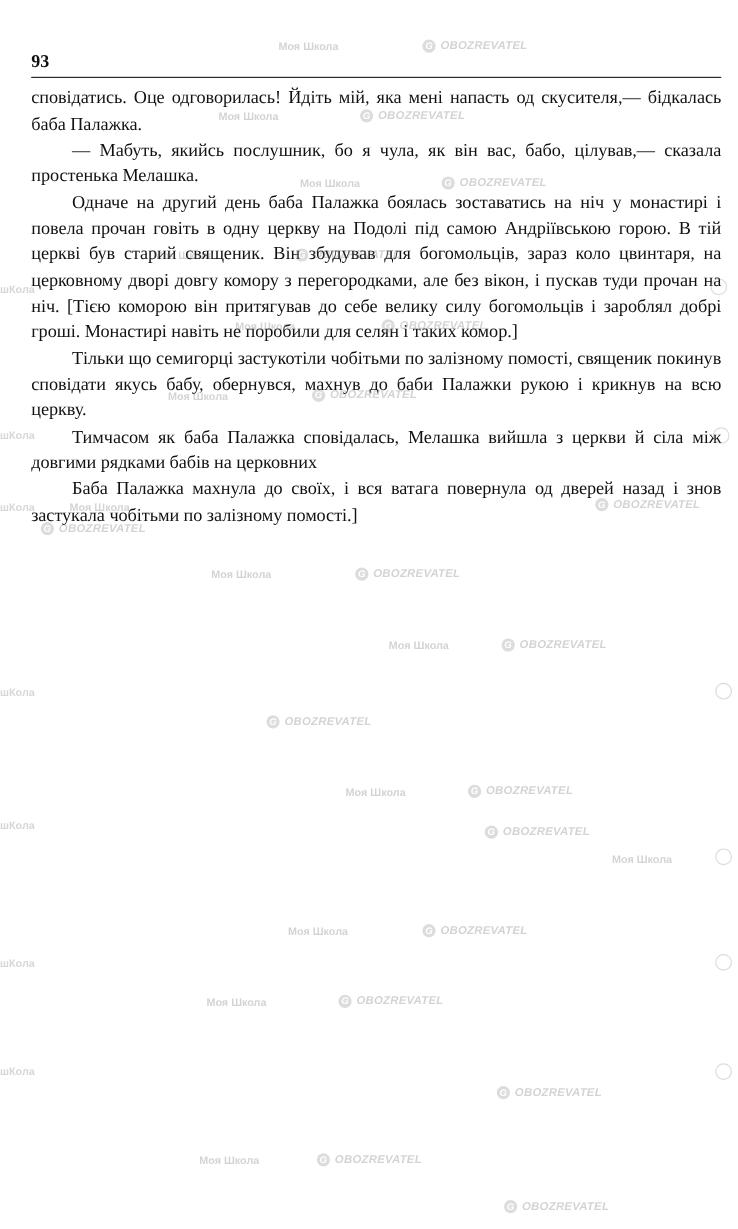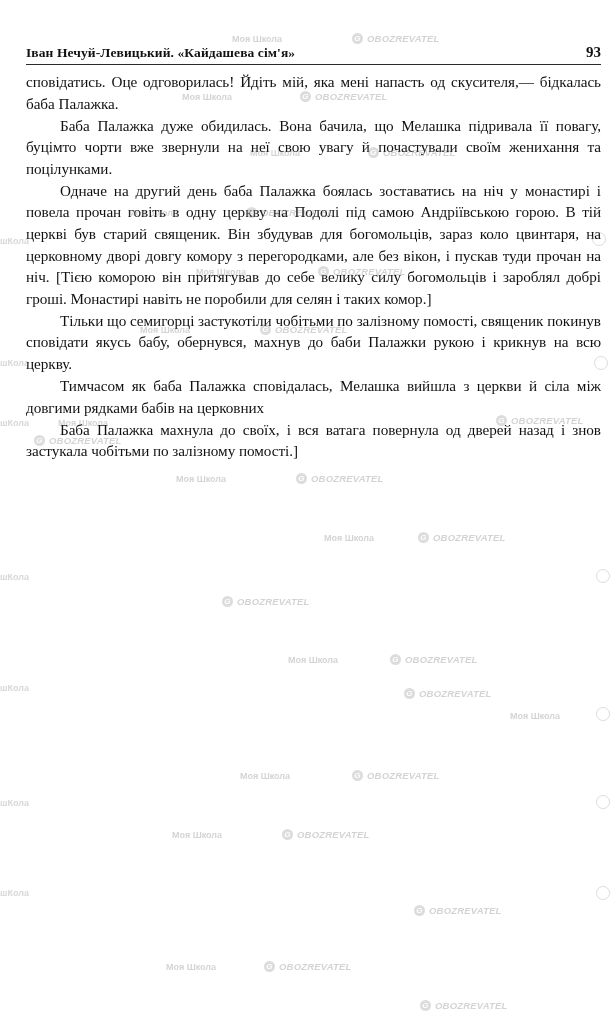--- a/index.html
+++ b/index.html
@@ -112,27 +112,26 @@
     border-radius: 50%;
     opacity: 0.35;
   }
 </style>
 </head>
 <body>
 
 <div class="page">
 
   <div class="header">
-    <div class="header-title">Іван Нечуй-Левицький. «Кайдашева сім'я»</div>
     <div class="header-page">93</div>
   </div>
 
   <div class="body-text">
     <p class="noindent">сповідатись. Оце одговорилась! Йдіть мій, яка мені напасть од скусителя,— бідкалась баба Палажка.</p>
-    <p>Баба Палажка дуже обидилась. Вона бачила, що Мелашка підривала її повагу, буцімто чорти вже звернули на неї свою увагу й почастували своїм женихання та поцілунками.</p>
+    <p class="dash">— Мабуть, якийсь послушник, бо я чула, як він вас, бабо, цілував,— сказала простенька Мелашка.</p>
     <p>Одначе на другий день баба Палажка боялась зоставатись на ніч у монастирі і повела прочан говіть в одну церкву на Подолі під самою Андріївською горою. В тій церкві був старий священик. Він збудував для богомольців, зараз коло цвинтаря, на церковному дворі довгу комору з перегородками, але без вікон, і пускав туди прочан на ніч. [Тією коморою він притягував до себе велику силу богомольців і зароблял добрі гроші. Монастирі навіть не поробили для селян і таких комор.]</p>
     <p>Тільки що семигорці застукотіли чобітьми по залізному помості, священик покинув сповідати якусь бабу, обернувся, махнув до баби Палажки рукою і крикнув на всю церкву.</p>
     <p>Тимчасом як баба Палажка сповідалась, Мелашка вийшла з церкви й сіла між довгими рядками бабів на церковних</p>
     <p>Баба Палажка махнула до своїх, і вся ватага повернула од дверей назад і знов застукала чобітьми по залізному помості.]</p>
   </div>
 
   <div class="wm-layer">
 
     <div class="wm" style="left:232px; top:34px;">
       <span>Моя Школа</span>

